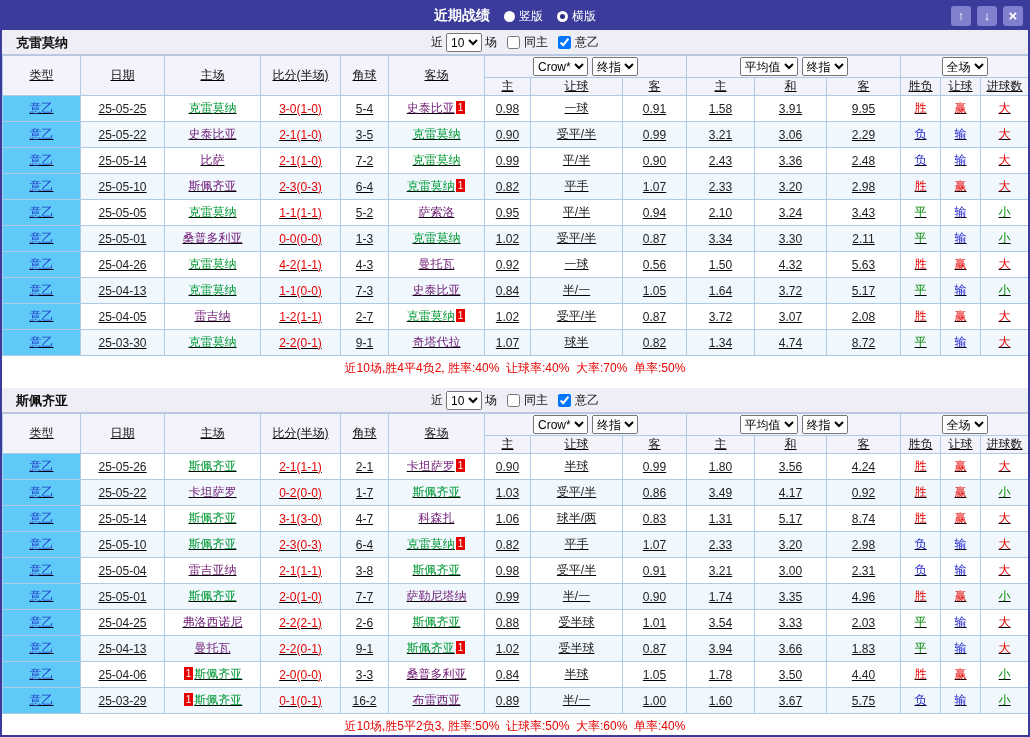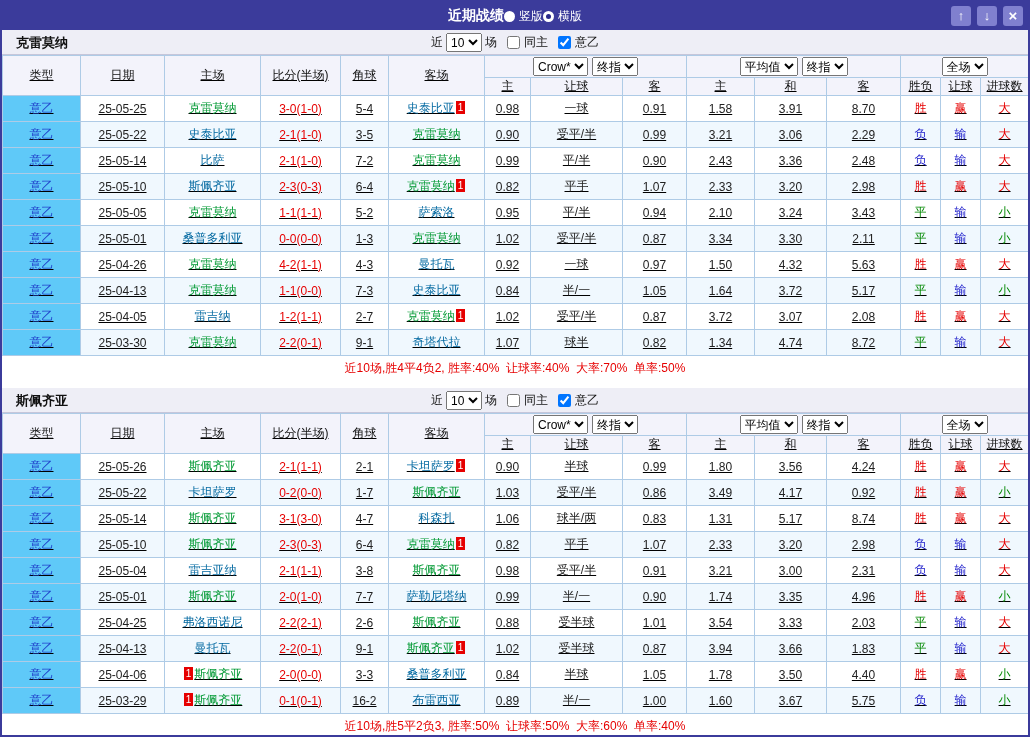--- a/index.html
+++ b/index.html
@@ -1,20 +1,20 @@
 <!DOCTYPE html>
 <html style="--titlebar-bg: #3b3b9b; --button-bg: #8080cf; --section-bar-bg: #eeeef6; --header-bg: #f3f3fb; --grid-line: #aecbe6; --stripe-bg: #f0f8fe; --league-cell-bg: #5fc9f8; --league-text: #2244cc; --focus-team: #009933; --score: #e60000; --badge-bg: #e60000; --summary-text: #e60000;"><head>
 <meta charset="utf-8">
 <style>
   *{margin:0;padding:0;box-sizing:border-box;}
   body{width:1030px;height:737px;background:#fff;font-family:"Liberation Sans","DejaVu Sans",sans-serif;}
   .page{width:1030px;height:737px;border:2px solid var(--titlebar-bg,#3b3b9b);background:#fff;overflow:hidden;}
   
   .topbar{height:28px;background:var(--titlebar-bg,#3b3b9b);position:relative;color:#fff;}
-  .topbar-center{position:absolute;left:50%;top:0;transform:translateX(-50%);height:28px;display:flex;align-items:center;white-space:nowrap;}
+  .topbar-center{position:absolute;left:50%;top:0;transform:translateX(-50%);height:28px;display:flex;align-items:center;gap:14px;white-space:nowrap;}
   .topbar-title{font-size:14px;font-weight:bold;}
   .radio-opt{display:flex;align-items:center;gap:4px;font-size:12px;cursor:pointer;}
   .radio-dot{width:11px;height:11px;border-radius:50%;background:#fff;position:relative;display:inline-block;}
   .radio-dot.selected::after{content:"";position:absolute;left:3px;top:3px;width:5px;height:5px;border-radius:50%;background:#2a2a8a;}
   .topbar-btns{position:absolute;right:5px;top:4px;display:flex;gap:6px;}
   .tb-btn{width:20px;height:20px;background:var(--button-bg,#8080cf);border-radius:3px;color:#fff;font-size:13px;line-height:20px;text-align:center;cursor:pointer;font-weight:bold;}
   .tb-close{font-size:15px;}
   
   .team-bar{height:25px;background:var(--section-bar-bg,#eeeef6);border-bottom:1px solid #c6c6da;position:relative;}
   .team-bar .team-title{position:absolute;left:14px;top:0;line-height:25px;font-size:13px;font-weight:bold;color:#111;}
@@ -26,21 +26,21 @@
   .grid th,.grid td{border:1px solid var(--grid-line,#aecbe6);text-align:center;font-size:12px;overflow:hidden;white-space:nowrap;}
   .grid thead th{background:var(--header-bg,#f3f3fb);font-weight:normal;color:#111;}
   .grid .hrow1 th{height:22px;}
   .grid .hrow2 th{height:18px;}
   .grid thead select{font-size:12px;height:19px;margin:0 2px;}
   .grid tbody td{height:26px;color:#222;}
   .grid tbody tr:nth-child(odd) td{background:#fff;}
   .grid tbody tr:nth-child(even) td{background:var(--stripe-bg,#f0f8fe);}
   .grid tbody td.c-league{background:var(--league-cell-bg,#5fc9f8)!important;color:var(--league-text,#2244cc);}
   .grid tbody td.c-score{color:var(--score,#e60000);}
-  .team{color:#0369a1;cursor:pointer;}
+  .team{color:#701a75;cursor:pointer;}
   .team.focus{color:var(--focus-team,#009933);}
   .badge{display:inline-block;background:var(--badge-bg,#e60000);color:#fff;font-size:10px;line-height:13px;min-width:9px;padding:0 2px;margin:0 1px;vertical-align:1px;text-align:center;}
   .summary{height:24px;line-height:24px;text-align:center;font-size:12px;color:var(--summary-text,#e60000);white-space:pre-wrap;}
   .section-gap{height:8px;background:#fff;}
 </style>
 </head>
 <body>
 
 <div class="page">
 
@@ -130,21 +130,21 @@
             <td>25-05-25</td>
             <td><span class="team focus">克雷莫纳</span></td>
             <td class="c-score">3-0(1-0)</td>
             <td>5-4</td>
             <td><span class="team">史泰比亚</span><span class="badge">1</span></td>
             <td>0.98</td>
             <td>一球</td>
             <td>0.91</td>
             <td>1.58</td>
             <td>3.91</td>
-            <td>8.70</td>
+            <td>9.95</td>
             <td style="color: rgb(230, 0, 0);">胜</td>
             <td style="color: rgb(230, 0, 0);">赢</td>
             <td style="color: rgb(230, 0, 0);">大</td>
           </tr>
           <tr>
             <td class="c-league">意乙</td>
             <td>25-05-22</td>
             <td><span class="team">史泰比亚</span></td>
             <td class="c-score">2-1(1-0)</td>
             <td>3-5</td>
@@ -229,21 +229,21 @@
           </tr>
           <tr>
             <td class="c-league">意乙</td>
             <td>25-04-26</td>
             <td><span class="team focus">克雷莫纳</span></td>
             <td class="c-score">4-2(1-1)</td>
             <td>4-3</td>
             <td><span class="team">曼托瓦</span></td>
             <td>0.92</td>
             <td>一球</td>
-            <td>0.97</td>
+            <td>0.56</td>
             <td>1.50</td>
             <td>4.32</td>
             <td>5.63</td>
             <td style="color: rgb(230, 0, 0);">胜</td>
             <td style="color: rgb(230, 0, 0);">赢</td>
             <td style="color: rgb(230, 0, 0);">大</td>
           </tr>
           <tr>
             <td class="c-league">意乙</td>
             <td>25-04-13</td>

